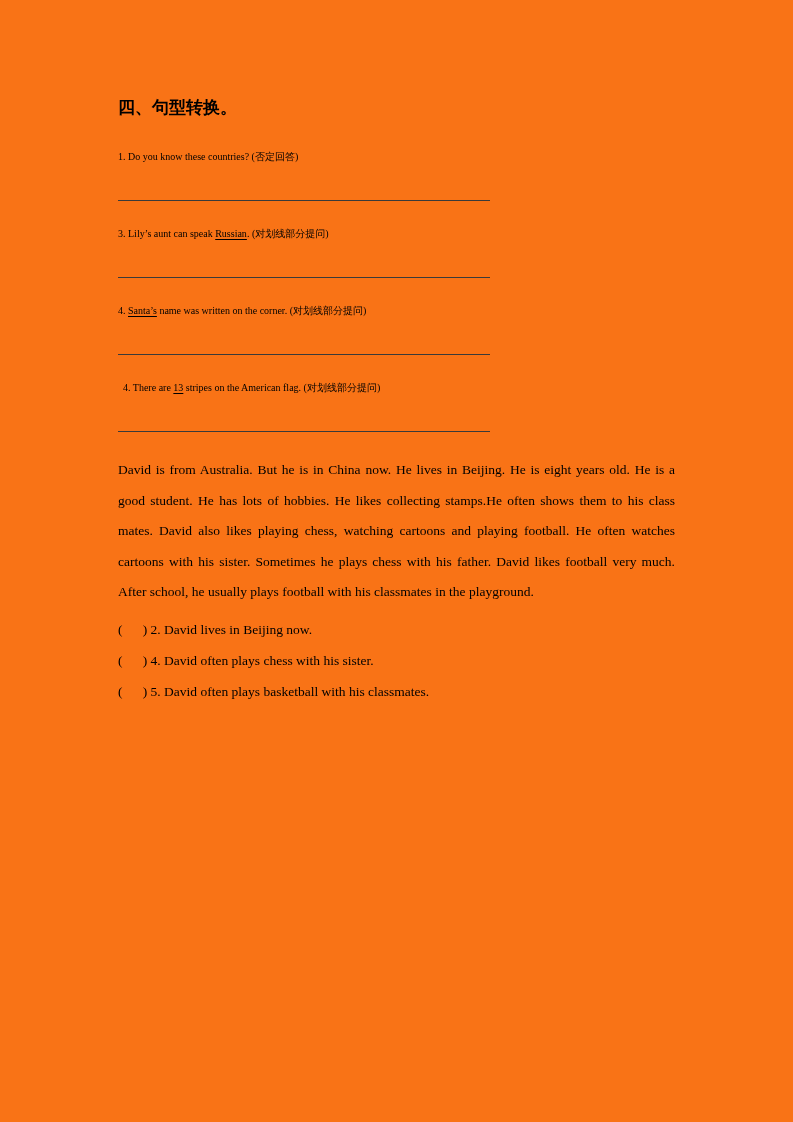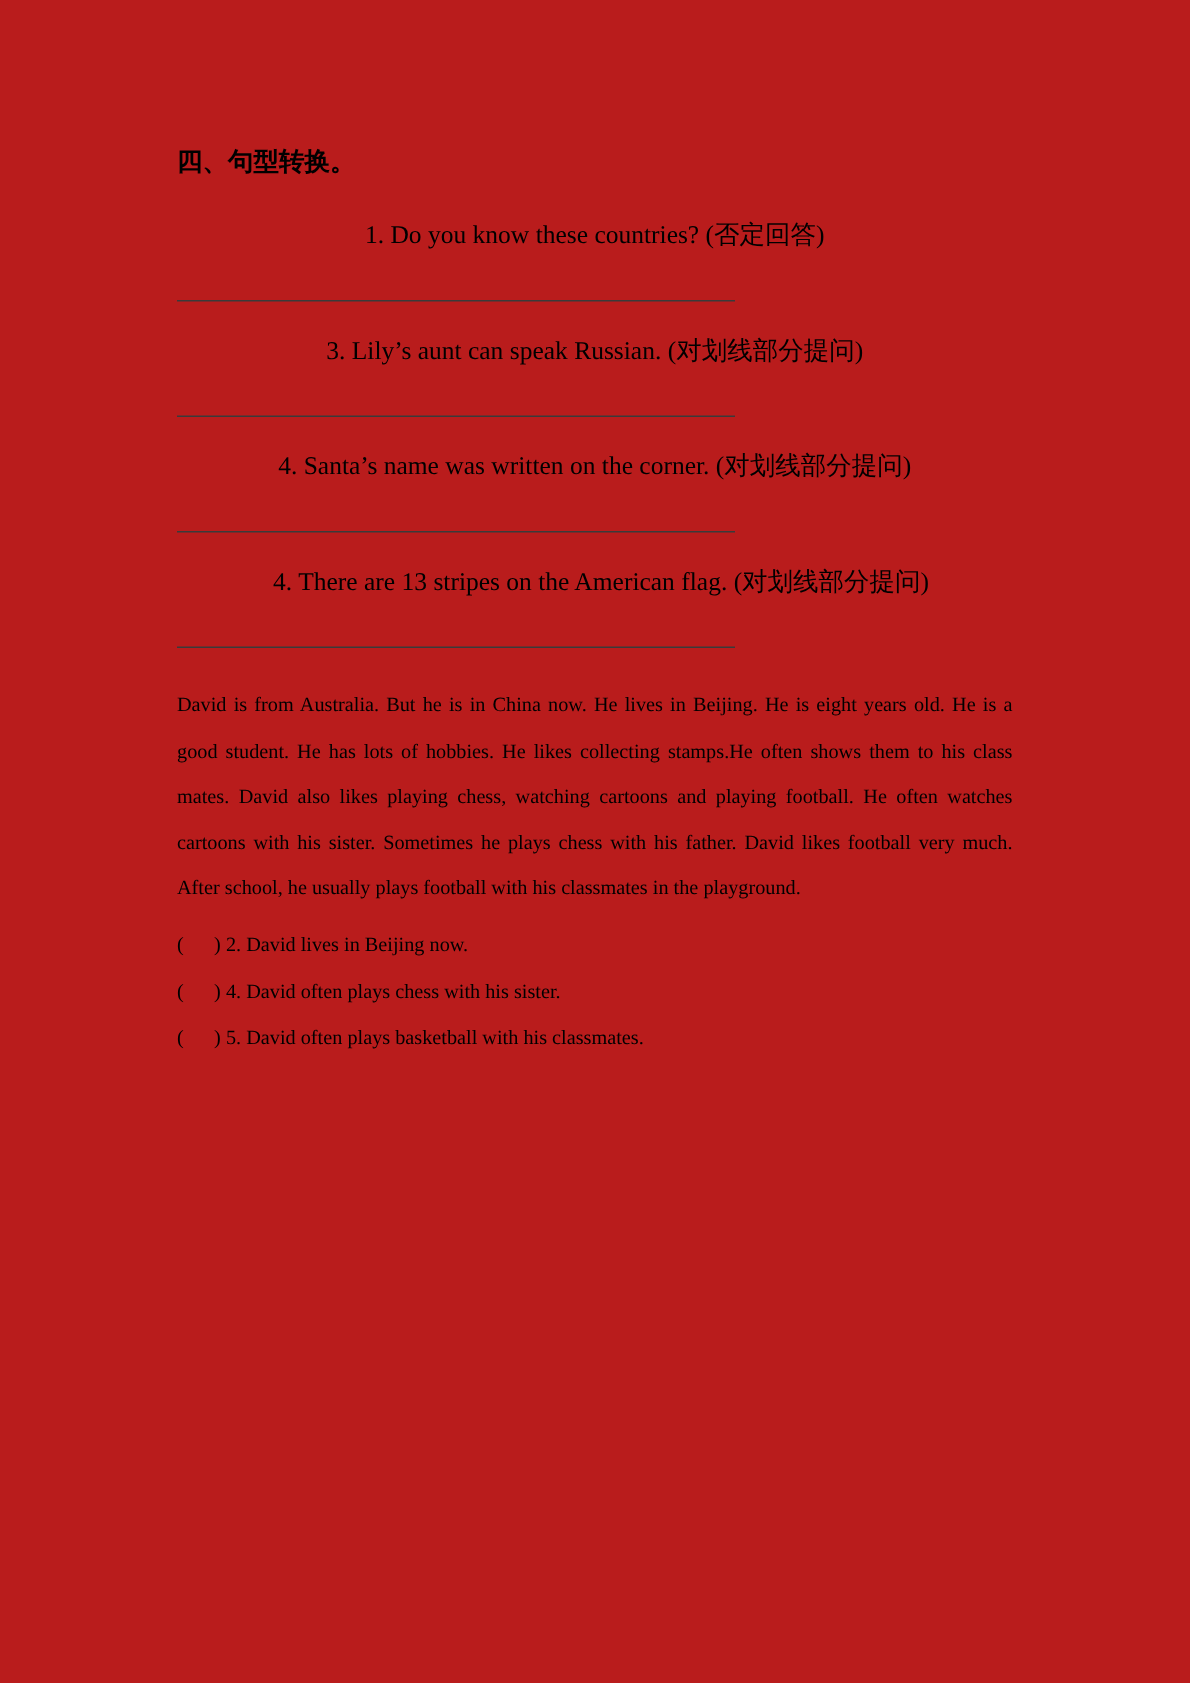--- a/index.html
+++ b/index.html
@@ -5,46 +5,46 @@
   html, body {
     margin: 0;
     padding: 0;
     background: #ffffff;
   }
   .page {
     position: relative;
     width: 793px;
     height: 1122px;
     margin: 0 auto;
-    background: #b91c1c;
+    background: #f97316;
     color: #000000;
     box-sizing: border-box;
     padding: 97px 118px 0 118px;
     font-family: "Liberation Serif", "DejaVu Serif", serif;
     overflow: hidden;
   }
   .sec-title {
     font-family: "Liberation Sans", "DejaVu Sans", sans-serif;
     font-weight: bold;
     font-size: 17px;
     line-height: 22px;
     margin: 0 0 28px 0;
     white-space: pre-wrap;
   }
   .sec-title.second {
     margin: 4px 0 20px 0;
   }
   .q {
-    font-size: 17px;
+    font-size: 10px;
     line-height: 20px;
     margin: 0 0 33px 0;
     white-space: pre-wrap;
-    text-align: center;
   }
   .q .u {
+    text-decoration: underline;
     text-underline-offset: 2px;
   }
   .answer-line {
     width: 372px;
     height: 0;
     border-bottom: 1px solid #3a3a3a;
     margin: 0 0 23px 0;
   }
   .passage {
     font-size: 13.5px;

